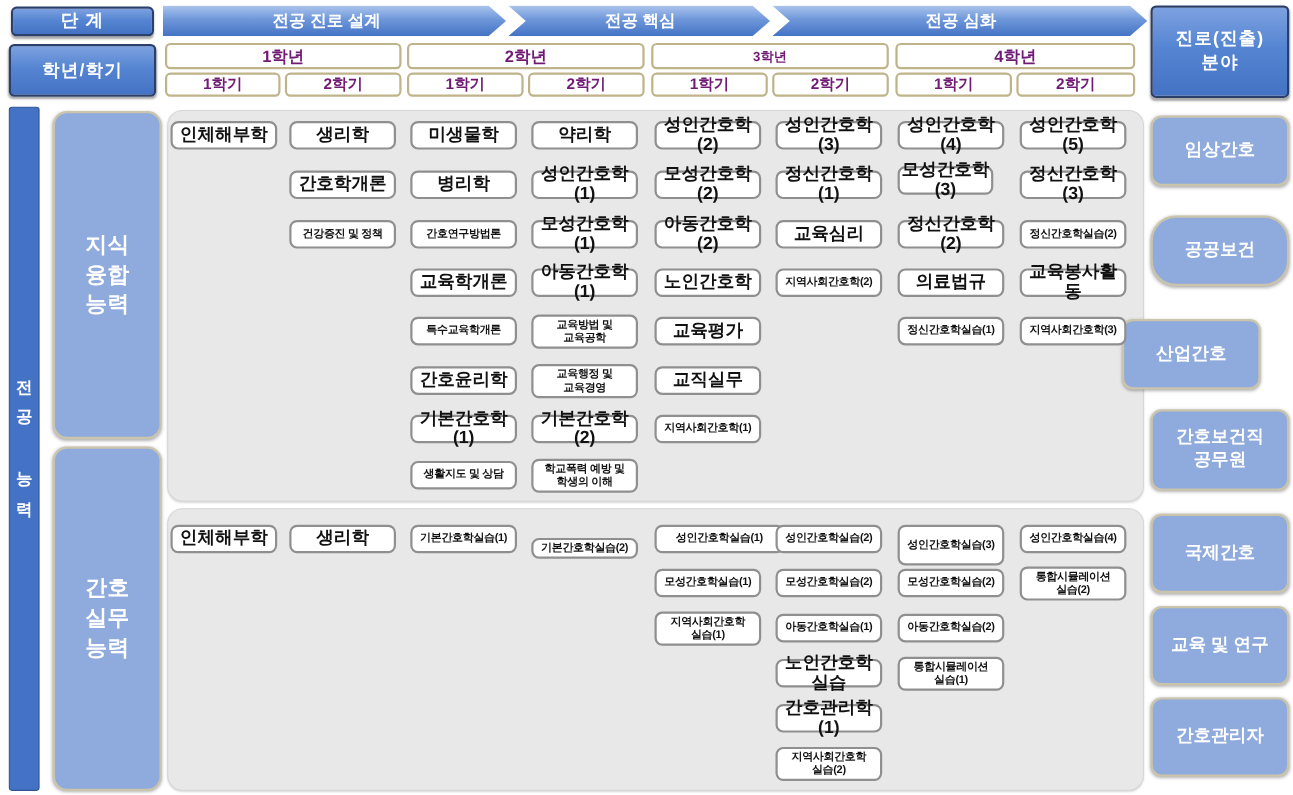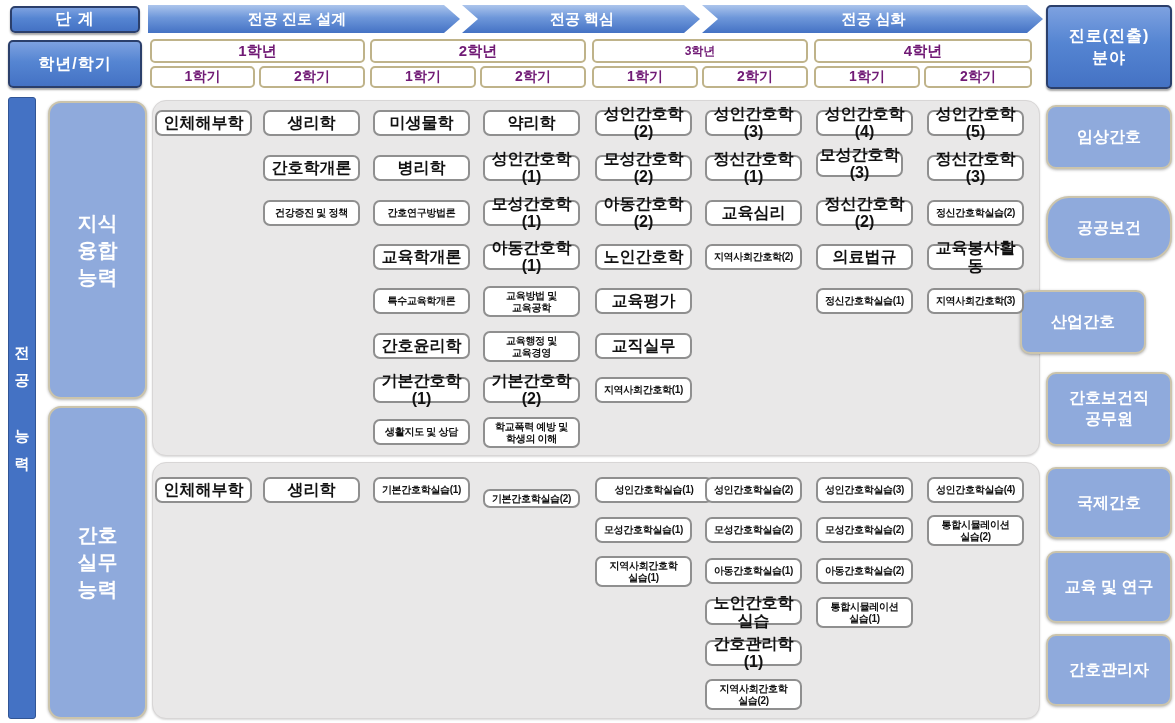--- a/index.html
+++ b/index.html
@@ -173,21 +173,21 @@
     <div class="course s" style="left: 595px; top: 517px; width: 97px; height: 26px;">모성간호학실습(1)</div>
     <div class="course t" style="left: 595px; top: 556px; width: 97px; height: 31px;">지역사회간호학
 실습(1)</div>
     <div class="course s" style="left: 705px; top: 477px; width: 97px; height: 26px;">성인간호학실습(2)</div>
     <div class="course s" style="left: 705px; top: 517px; width: 97px; height: 26px;">모성간호학실습(2)</div>
     <div class="course s" style="left: 705px; top: 558px; width: 97px; height: 26px;">아동간호학실습(1)</div>
     <div class="course n" style="left: 705px; top: 599px; width: 97px; height: 26px;">노인간호학실습</div>
     <div class="course n" style="left: 705px; top: 640px; width: 97px; height: 26px;">간호관리학(1)</div>
     <div class="course t" style="left: 705px; top: 679px; width: 97px; height: 31px;">지역사회간호학
 실습(2)</div>
-    <div class="course s" style="left: 816px; top: 477px; width: 97px; height: 26px; text-align: center;">성인간호학실습(3)</div>
+    <div class="course s" style="left: 816px; top: 477px; width: 97px; height: 37px; text-align: center;">성인간호학실습(3)</div>
     <div class="course s" style="left: 816px; top: 517px; width: 97px; height: 26px;">모성간호학실습(2)</div>
     <div class="course s" style="left: 816px; top: 558px; width: 97px; height: 26px;">아동간호학실습(2)</div>
     <div class="course t" style="left: 816px; top: 597px; width: 97px; height: 31px;">통합시뮬레이션
 실습(1)</div>
     <div class="course s" style="left: 927px; top: 477px; width: 97px; height: 26px;">성인간호학실습(4)</div>
     <div class="course t" style="left: 927px; top: 515px; width: 97px; height: 31px;">통합시뮬레이션
 실습(2)</div>
   </div>
 
 </body></html>

